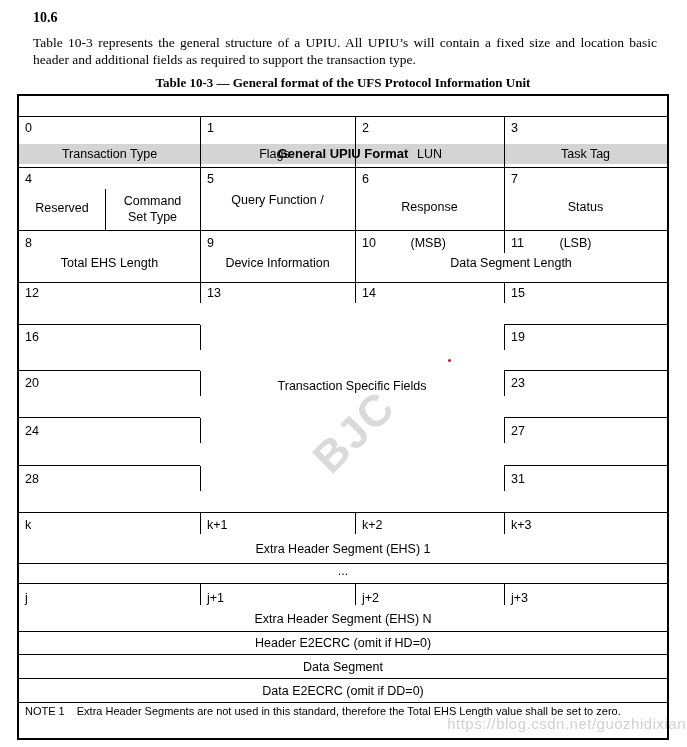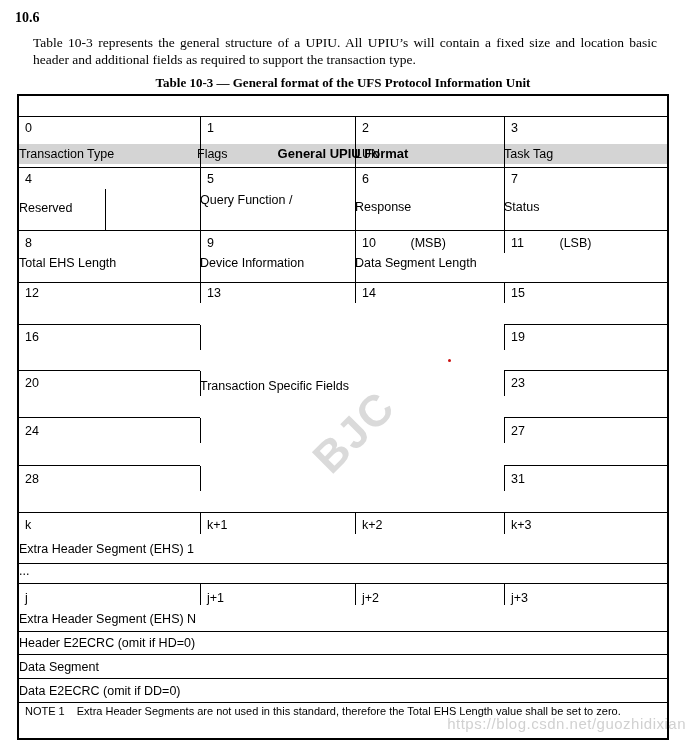--- a/index.html
+++ b/index.html
@@ -1,38 +1,38 @@
 <!DOCTYPE html>
 <html style="--table-header-bg: #d4d4d4; --watermark-gray: #dadada; --url-watermark-gray: #cccccc; --red-mark: #cc1111;"><head>
 <meta charset="utf-8">
 <style>
   html,body{margin:0;padding:0;background:#fff;}
   .screen{position:relative;width:687px;height:747px;background:#fff;overflow:hidden;
           font-family:"Liberation Sans","DejaVu Sans",sans-serif;color:#000;}
   .serif{font-family:"Liberation Serif","DejaVu Serif",serif;}
 
   
-  .heading{position:absolute;left:15px;top:10px;display:flex;gap:10px;
+  .heading{position:absolute;left:33px;top:10px;display:flex;gap:10px;
            font-weight:bold;font-size:14px;}
   .intro{position:absolute;left:33px;top:35px;width:624px;font-size:13.5px;
          line-height:16.5px;text-align:justify;margin:0;}
   .caption{position:absolute;left:17px;top:75px;width:652px;text-align:center;
            font-weight:bold;font-size:13px;}
 
   
   .tbl{position:absolute;left:17px;top:94px;width:652px;height:646px;
        border:2px solid #000;box-sizing:border-box;}
   .thead{position:absolute;left:0;top:0;width:648px;height:20px;line-height:20px;
          background:var(--table-header-bg,#d4d4d4);text-align:center;
          font-weight:bold;font-size:13px;margin-top:48px;}
   .grid{position:absolute;left:0;top:0;}
 
   
   .n{position:absolute;font-size:12.5px;white-space:nowrap;}
-  .c{position:absolute;font-size:12.5px;}
+  .c{position:absolute;text-align:center;font-size:12.5px;}
   .twoline{line-height:16px;}
   .twoline span{display:block;}
 
   .reddot{position:absolute;left:429px;top:263px;width:3px;height:3px;
           border-radius:50%;background:var(--red-mark,#cc1111);}
   .bjc{position:absolute;left:253px;top:284px;width:164px;height:104px;
        display:flex;align-items:center;justify-content:center;
        transform:rotate(-45deg);font-size:44px;font-weight:bold;
        letter-spacing:2px;color:var(--watermark-gray,#dadada);}
   .note{position:absolute;left:6px;top:608px;width:638px;font-size:11px;line-height:15px;}
@@ -83,20 +83,24 @@
     <div class="c" style="left:0;top:51px;width:181px">Transaction Type</div>
     <div class="c" style="left:178px;top:51px;width:155px">Flags</div>
     <div class="c" style="left:336px;top:51px;width:149px">LUN</div>
     <div class="c" style="left:485px;top:51px;width:163px">Task Tag</div>
 
     <span class="n" style="left:6px;top:76px">4</span>
     <span class="n" style="left:188px;top:76px">5</span>
     <span class="n" style="left:343px;top:76px">6</span>
     <span class="n" style="left:492px;top:76px">7</span>
     <div class="c" style="left:0;top:105px;width:86px">Reserved</div>
+    <div class="c twoline" style="left:86px;top:97px;width:95px">
+      <span>Command</span>
+      <span>Set Type</span>
+    </div>
     <div class="c twoline" style="left:181px;top:96px;width:155px;line-height:17px">
       <span>Query Function /</span>
     </div>
     <div class="c" style="left:336px;top:104px;width:149px">Response</div>
     <div class="c" style="left:485px;top:104px;width:163px">Status</div>
 
     <span class="n" style="left:6px;top:140px">8</span>
     <span class="n" style="left:188px;top:140px">9</span>
     <div class="n" style="left:343px;top:140px">
       <span style="display:inline-block;width:45px">10</span>

